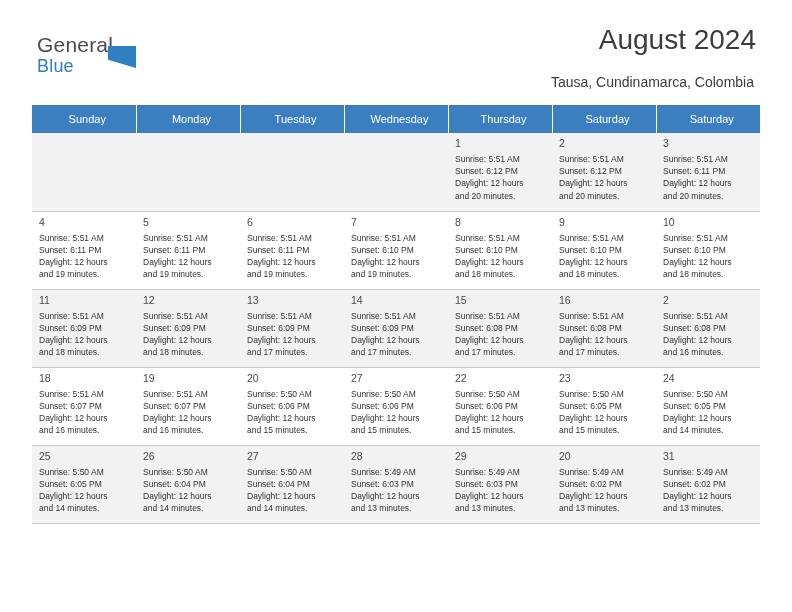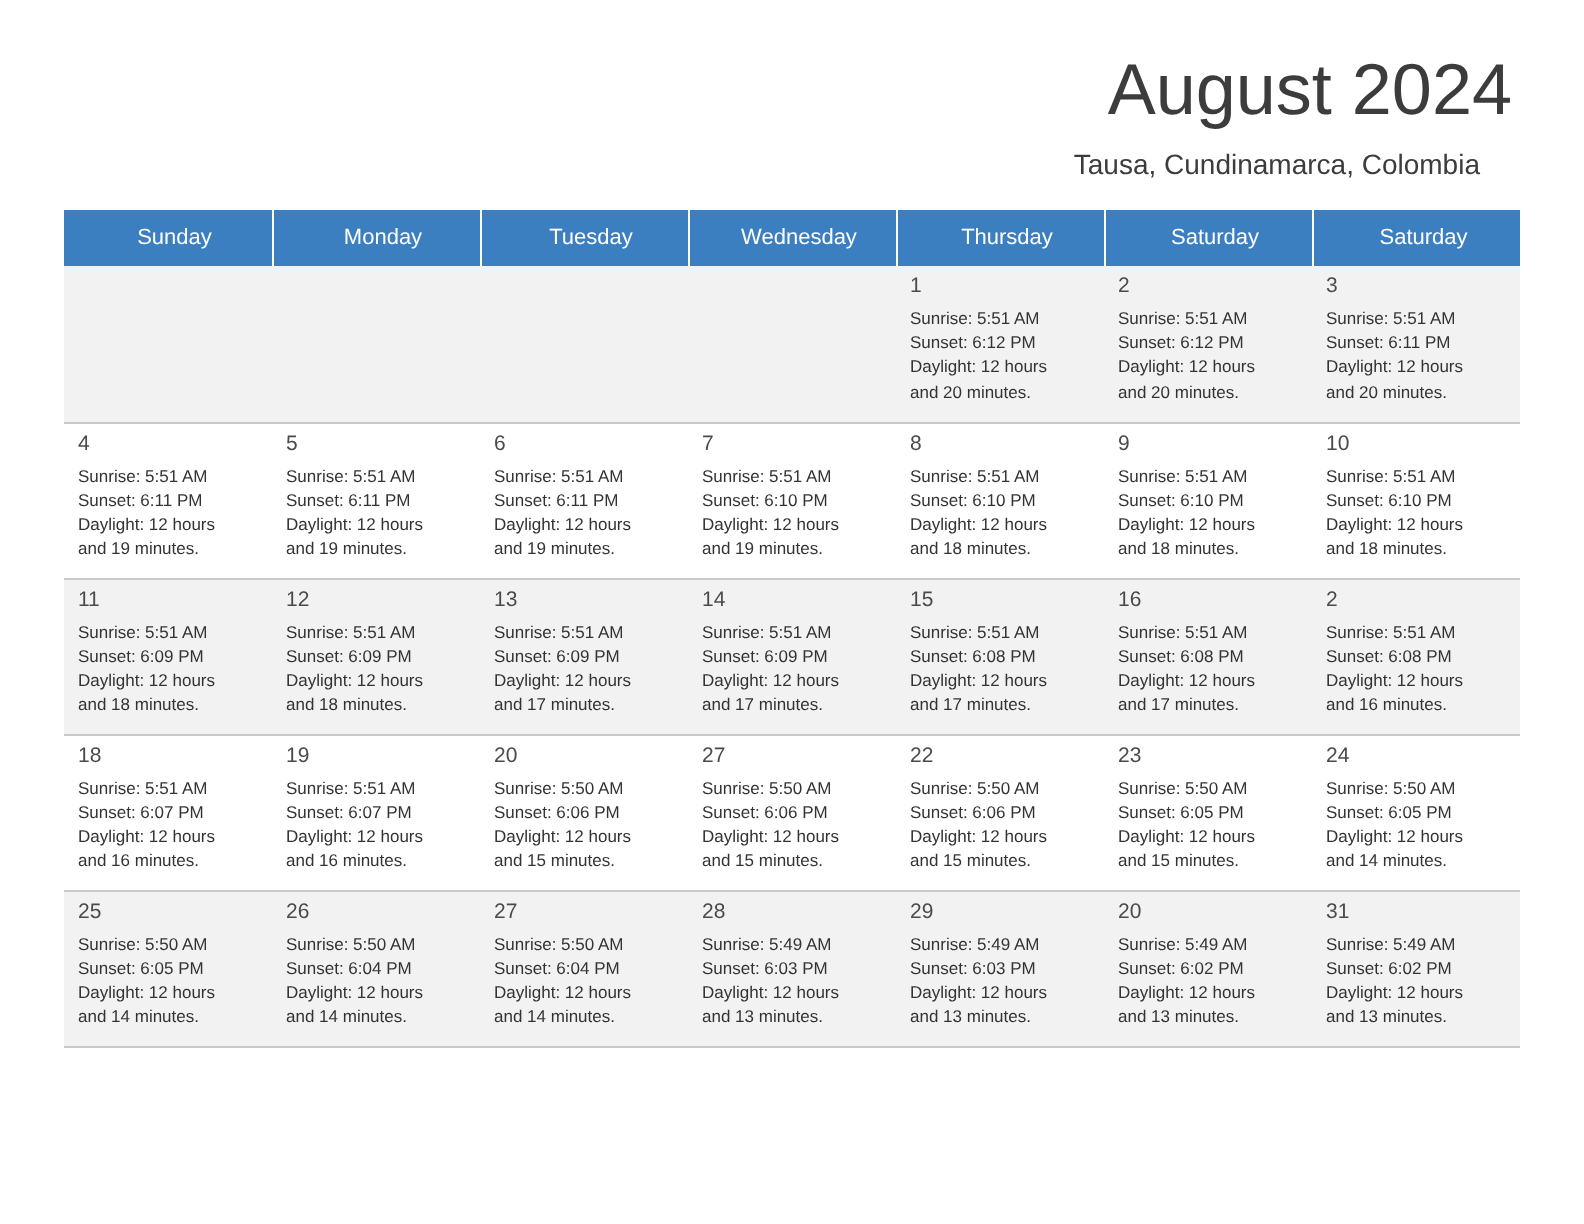--- a/index.html
+++ b/index.html
@@ -50,27 +50,27 @@
     top: 12px;
     width: 28px;
     height: 22px;
     background: #2f7fc1;
     clip-path: polygon(0 0, 100% 0, 100% 100%, 0 62%);
   }
   .title {
     position: absolute;
     right: 4px;
     top: 24px;
-    font-size: 36px;
+    font-size: 28px;
     color: #3c3c3c;
     font-weight: normal;
   }
   .subtitle {
     position: absolute;
-    right: 20px;
+    right: 6px;
     top: 74px;
     font-size: 14px;
     color: #3c3c3c;
   }
   
   .calendar {
     position: absolute;
     left: 32px;
     top: 105px;
     width: 728px;
@@ -120,20 +120,25 @@
     display: block;
     white-space: nowrap;
   }
 </style>
 </head>
 <body>
 
 <div class="page">
 
   <div class="header">
+    <div class="logo">
+      <span class="logo-general">General</span>
+      <span class="logo-blue">Blue</span>
+      <span class="logo-flag"></span>
+    </div>
     <div class="title">August 2024</div>
     <div class="subtitle">Tausa, Cundinamarca, Colombia</div>
   </div>
 
   <table class="calendar">
     <thead>
       <tr>
         <th>Sunday</th>
         <th>Monday</th>
         <th>Tuesday</th>

